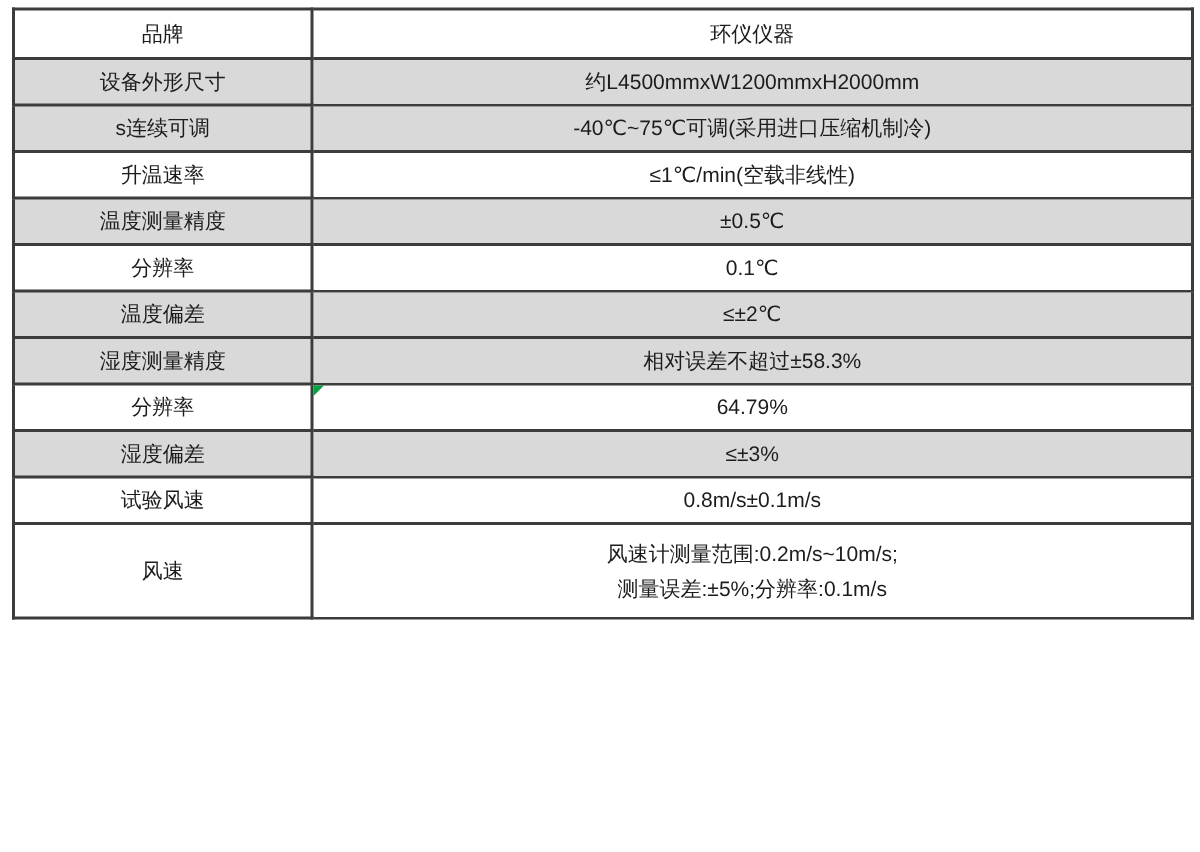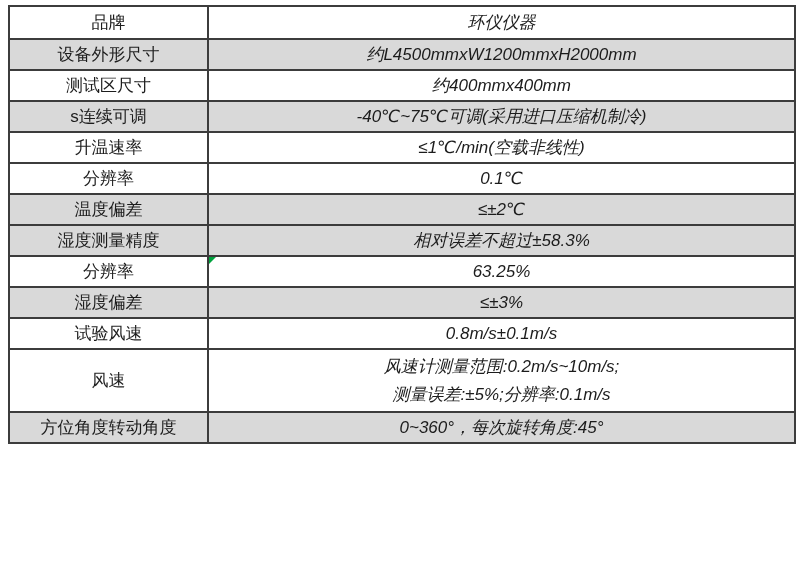--- a/index.html
+++ b/index.html
@@ -22,36 +22,35 @@
     top: 5px;
     width: 786px;
     border-collapse: collapse;
     table-layout: fixed;
   }
   table.spec-table col.c-label { width: 199px; }
   table.spec-table col.c-value { width: 587px; }
   table.spec-table td {
     border: 2px solid #3c3c3c;
     font-family: "Liberation Sans", "DejaVu Sans", sans-serif;
-    font-size: 17px;
+    font-size: 14px;
     color: #1c1c1c;
     text-align: center;
     vertical-align: middle;
     padding: 0 4px;
     background: #ffffff;
     line-height: 1.6;
   }
   table.spec-table tr { height: 31px; }
   table.spec-table tr.r-first { height: 33px; }
   table.spec-table tr.r-tall { height: 63px; }
   table.spec-table tr.shaded td { background: #d9d9d9; }
   td.value-cell {
     white-space: pre-line;
     position: relative;
-    font-style: italic;
   }
   .corner-marker {
     position: absolute;
     left: 0;
     top: 0;
     width: 0;
     height: 0;
     border-top: 7px solid #00a33d;
     border-right: 7px solid transparent;
   }
@@ -70,74 +69,70 @@
       <tr class="r-first">
         <td class="label-cell">品牌</td>
         <td class="value-cell">环仪仪器</td>
       </tr>
 
       <tr class="shaded">
         <td class="label-cell">设备外形尺寸</td>
         <td class="value-cell">约L4500mmxW1200mmxH2000mm</td>
       </tr>
 
-      <tr>
-        <td class="label-cell">测试区尺寸</td>
-        <td class="value-cell">约400mmx400mm</td>
-      </tr>
 
       <tr class="shaded">
         <td class="label-cell">s连续可调</td>
         <td class="value-cell">-40℃~75℃可调(采用进口压缩机制冷)</td>
       </tr>
 
       <tr>
         <td class="label-cell">升温速率</td>
         <td class="value-cell">≤1℃/min(空载非线性)</td>
       </tr>
 
+      <tr class="shaded">
+        <td class="label-cell">温度测量精度</td>
+        <td class="value-cell">±0.5℃</td>
+      </tr>
 
       <tr>
         <td class="label-cell">分辨率</td>
         <td class="value-cell">0.1℃</td>
       </tr>
 
       <tr class="shaded">
         <td class="label-cell">温度偏差</td>
         <td class="value-cell">≤±2℃</td>
       </tr>
 
 
       <tr class="shaded">
         <td class="label-cell">湿度测量精度</td>
         <td class="value-cell">相对误差不超过±58.3%</td>
       </tr>
 
       <tr>
         <td class="label-cell">分辨率</td>
-        <td class="value-cell"><span class="corner-marker"></span><span>63.25%</span></td>
+        <td class="value-cell"><span class="corner-marker"></span><span>64.79%</span></td>
       </tr>
 
       <tr class="shaded">
         <td class="label-cell">湿度偏差</td>
         <td class="value-cell">≤±3%</td>
       </tr>
 
       <tr>
         <td class="label-cell">试验风速</td>
         <td class="value-cell">0.8m/s±0.1m/s</td>
       </tr>
 
 
       <tr class="r-tall">
         <td class="label-cell">风速</td>
         <td class="value-cell">风速计测量范围:0.2m/s~10m/s;
 测量误差:±5%;分辨率:0.1m/s</td>
       </tr>
 
-      <tr class="shaded">
-        <td class="label-cell">方位角度转动角度</td>
-        <td class="value-cell">0~360°，每次旋转角度:45°</td>
-      </tr>
 
     </tbody>
   </table>
 </div>
 
 </body></html>

